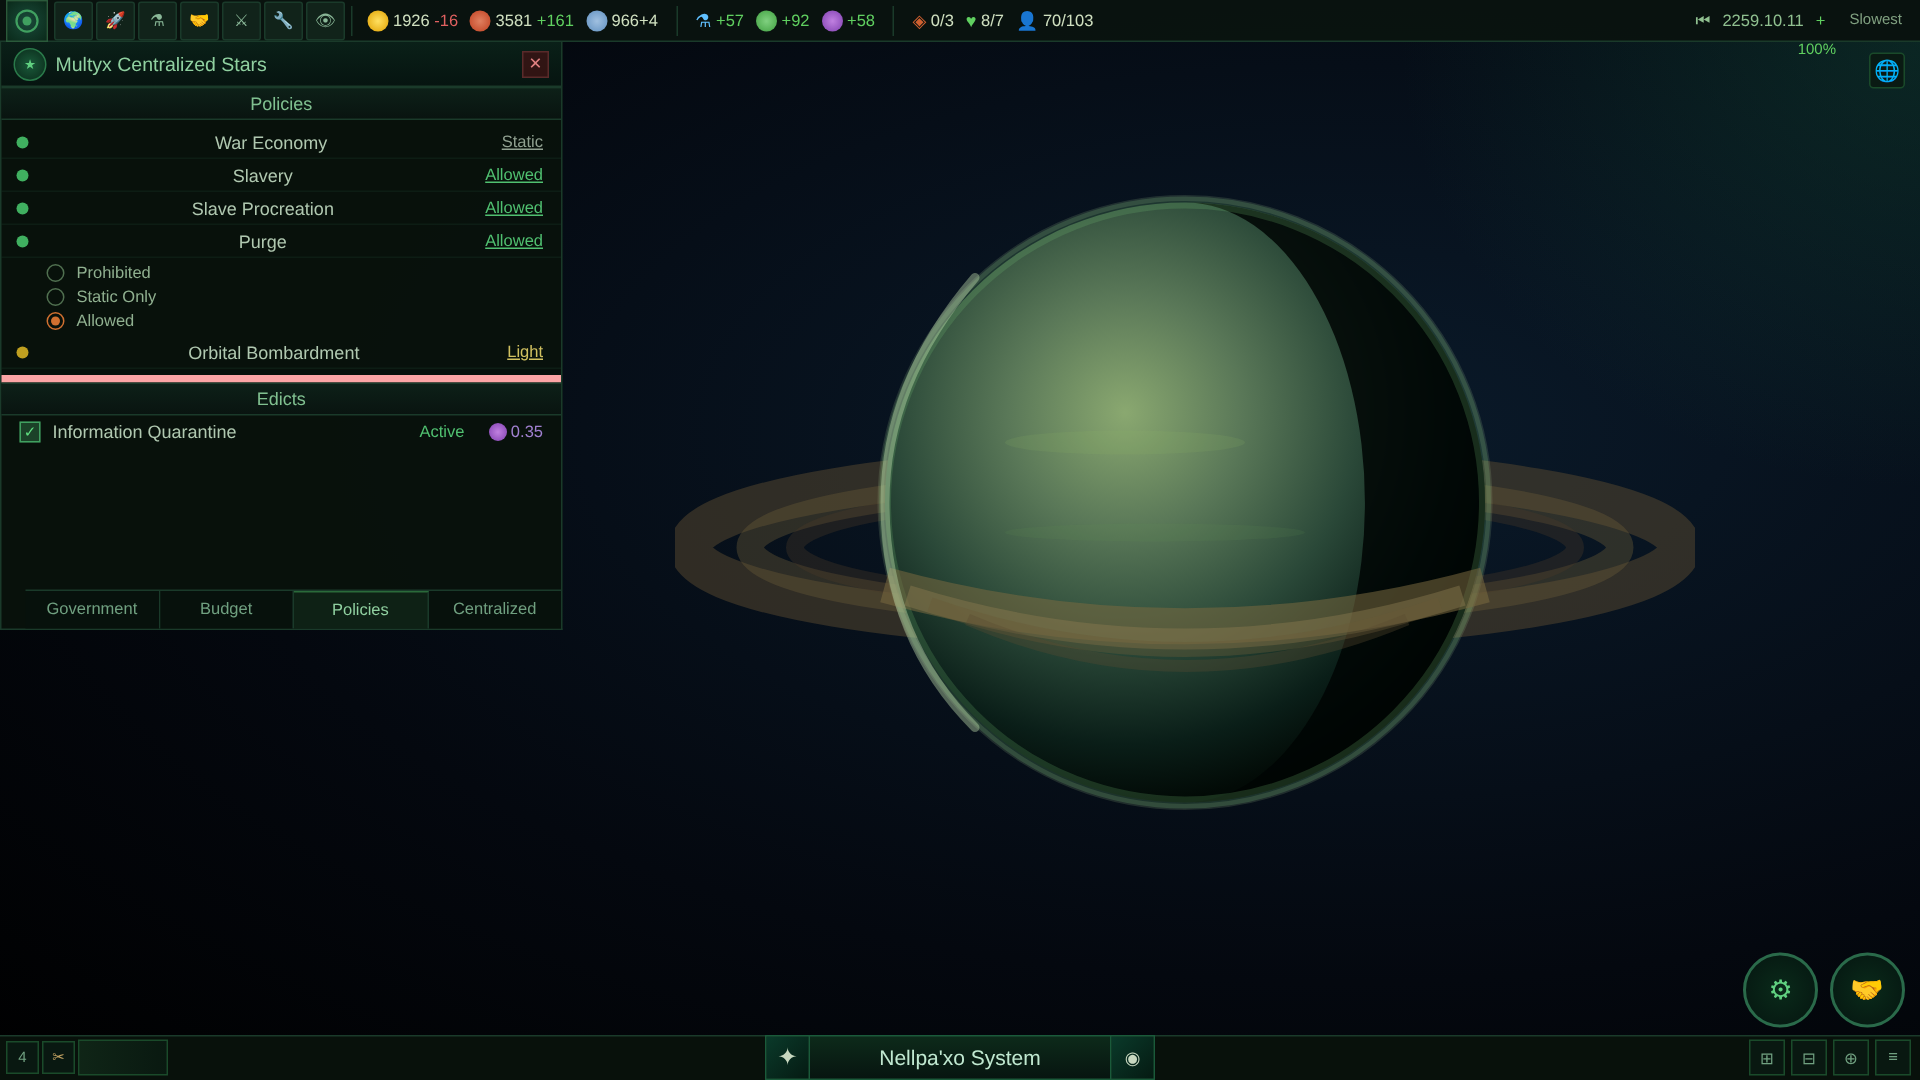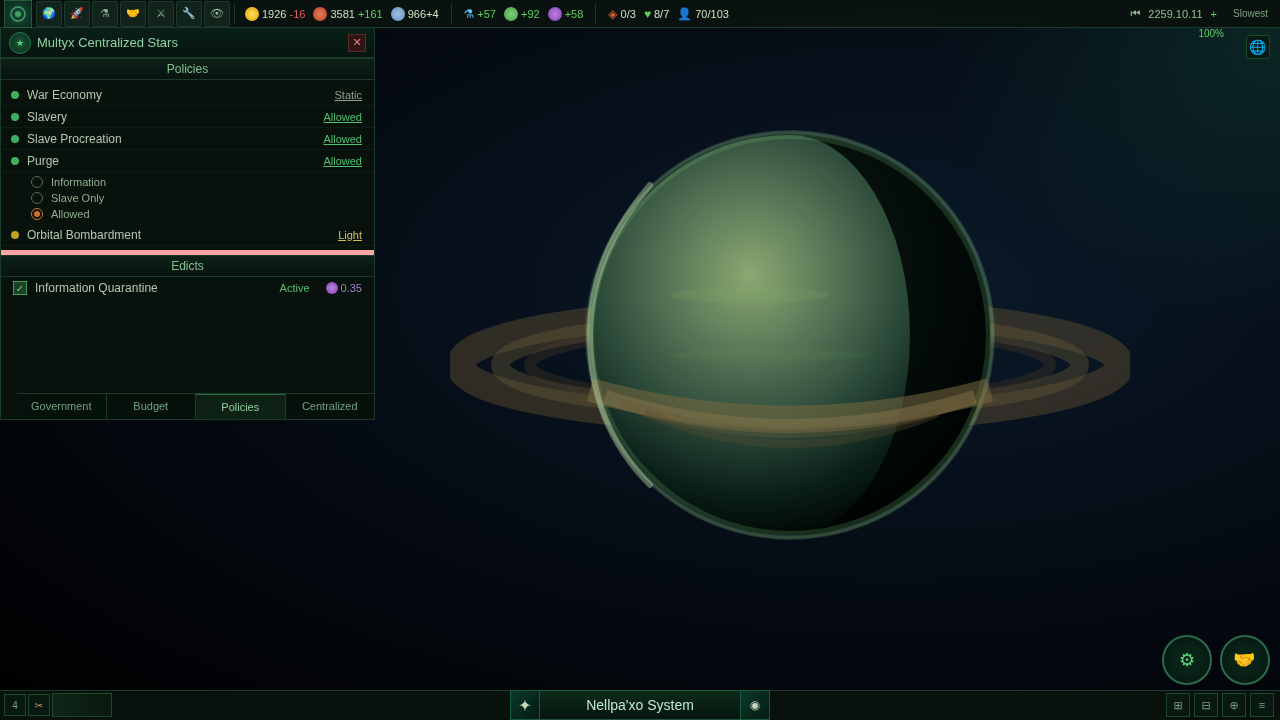--- a/index.html
+++ b/index.html
@@ -201,20 +201,21 @@
       border-bottom: 1px solid #1a3a2a;
       border-top: 1px solid #1a3a2a;
       padding: 3px 10px;
       font-size: 12px;
       color: #80c090;
       text-align: center;
     }
 
     .policies-list {
       padding: 4px 0;
+      text-align: center;
     }
 
     .policy-row {
       display: flex;
       align-items: center;
       padding: 3px 12px 3px 10px;
       font-size: 12px;
       border-bottom: 1px solid rgba(26,58,42,0.3);
       min-height: 22px;
     }
@@ -728,25 +729,25 @@
 
     <div class="policy-row">
       <span class="policy-dot dot-green"></span>
       <span class="policy-name">Purge</span>
       <span class="policy-value val-allowed">Allowed</span>
     </div>
 
     <div class="purge-options">
       <div class="purge-option">
         <div class="radio-circle"></div>
-        <span>Information</span>
+        <span>Prohibited</span>
       </div>
       <div class="purge-option">
         <div class="radio-circle"></div>
-        <span>Slave Only</span>
+        <span>Static Only</span>
       </div>
       <div class="purge-option">
         <div class="radio-circle selected">
           <div class="radio-inner"></div>
         </div>
         <span>Allowed</span>
       </div>
     </div>
 
     <div class="policy-row">

